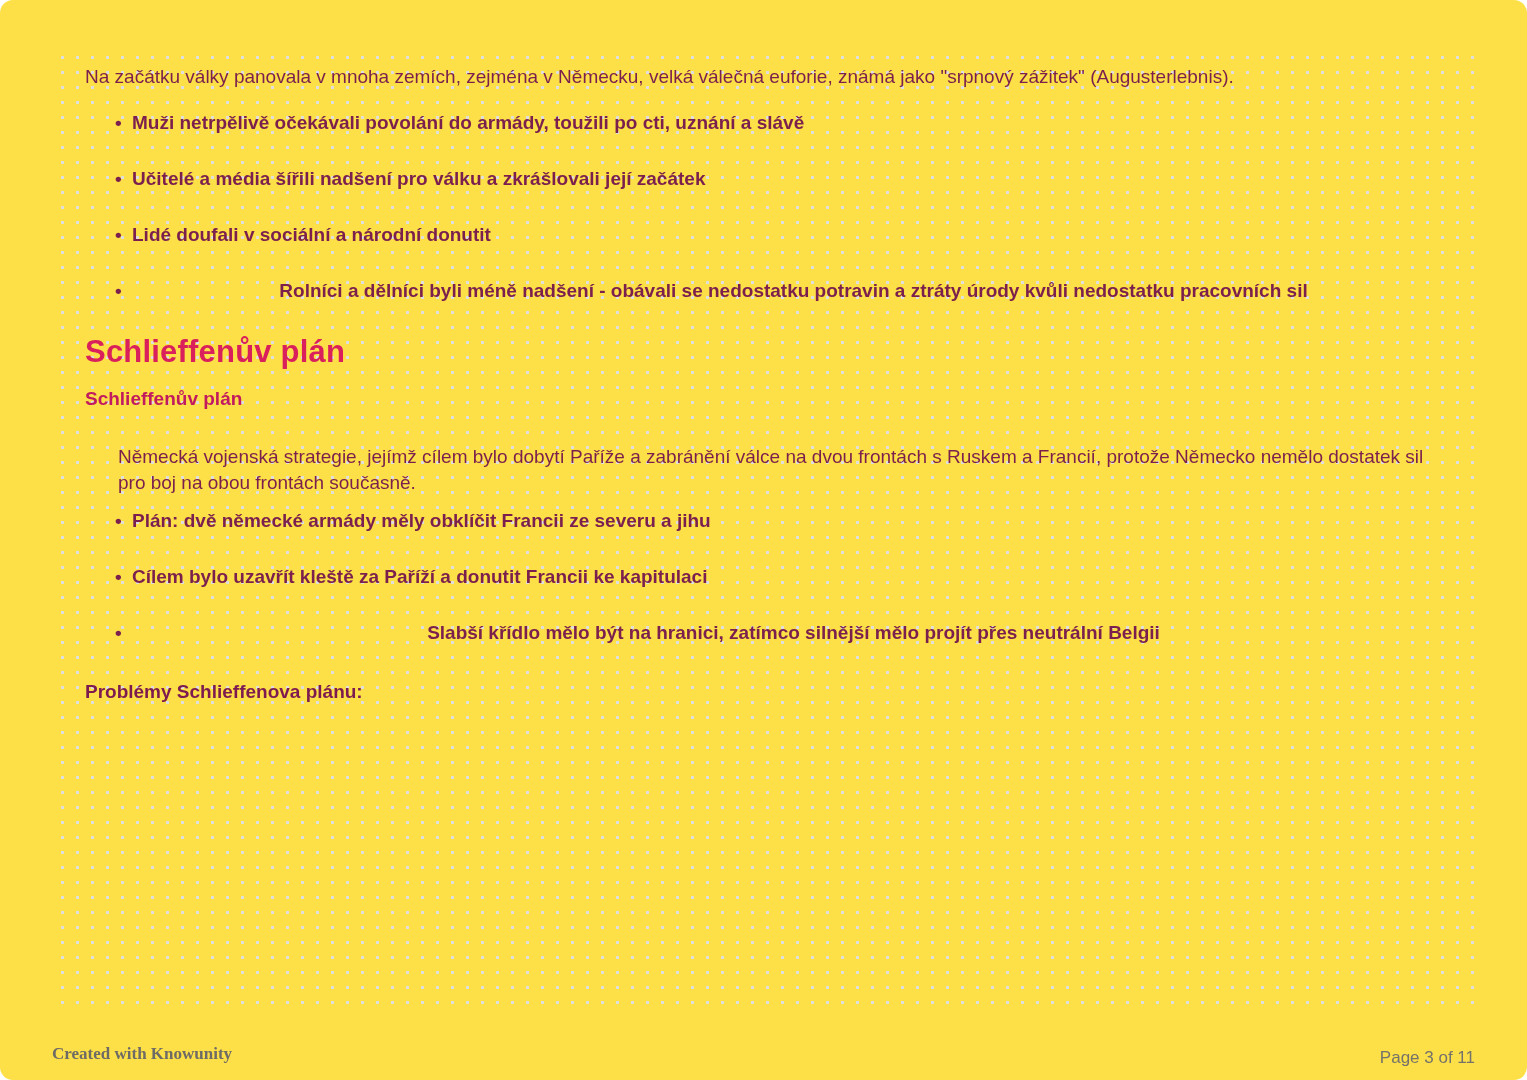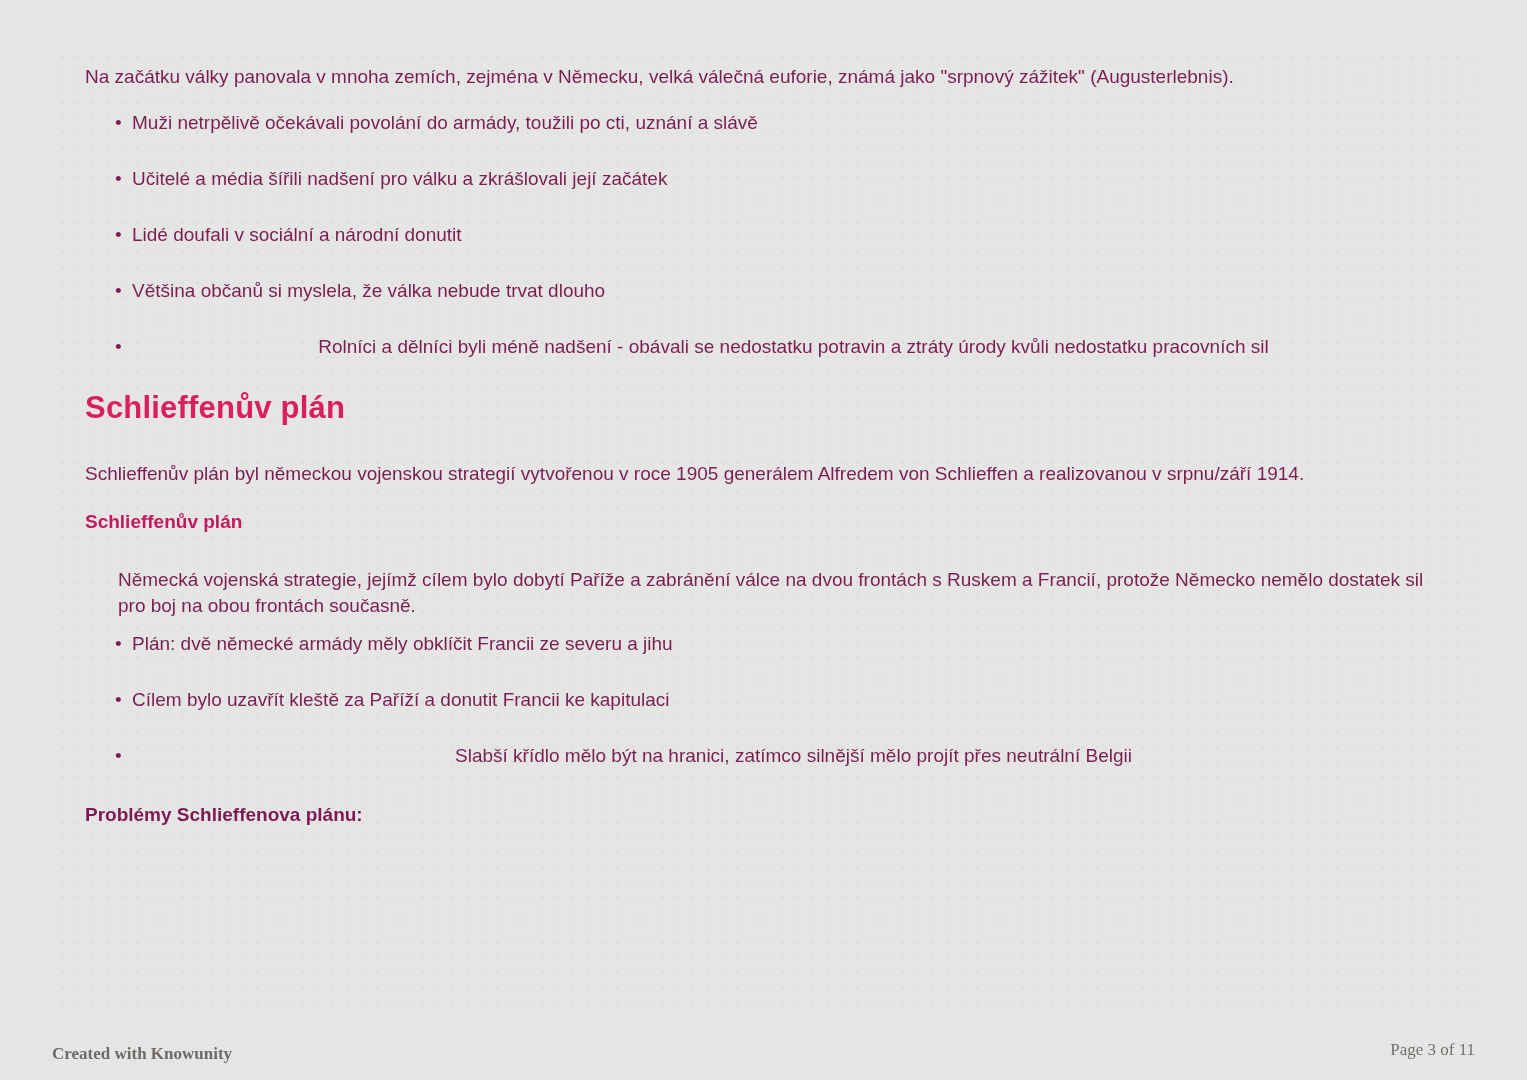--- a/index.html
+++ b/index.html
@@ -8,21 +8,22 @@
     background: #ffffff;
     width: 1527px;
     height: 1080px;
     overflow: hidden;
     font-family: "Liberation Sans", sans-serif;
   }
   .page {
     position: relative;
     width: 1527px;
     height: 1080px;
-    background: #e5e5e5;
+    background: #fde047;
+    border-radius: 13px;
   }
   .dot-area {
     position: absolute;
     left: 55px;
     top: 50px;
     width: 1422px;
     height: 962px;
     background-image: radial-gradient(circle, #dfdfdf 1.4px, transparent 1.6px);
     background-size: 15px 15px;
   }
@@ -41,20 +42,21 @@
   ul.bullets {
     list-style: none;
     margin: 16px 0 0 0;
     padding: 0 0 0 30px;
   }
   ul.bullets li {
     position: relative;
     line-height: 22px;
     margin-bottom: 34px;
     padding-left: 17px;
+    font-weight: bold;
   }
   ul.bullets li::before {
     content: "\2022";
     position: absolute;
     left: 0;
     top: 0;
     font-size: 19px;
   }
   ul.bullets li:last-child { margin-bottom: 0; text-align: center; }
   h1.main-heading {
@@ -94,48 +96,46 @@
     left: 52px;
     bottom: 16px;
     font-family: "Liberation Serif", serif;
     font-weight: bold;
     font-size: 17px;
     color: #6e6a66;
   }
   .footer-right {
     position: absolute;
     right: 52px;
-    bottom: 20px;
-    font-family: Liberation Serif, serif;
+    bottom: 12px;
+    font-family: Liberation Sans, sans-serif;
     font-size: 17px;
     color: #75716b;
     text-align: center;
   }
 </style>
 </head>
 <body>
 
 <div class="page">
   <div class="dot-area"></div>
 
   <div class="content">
 
     <p class="intro">Na začátku války panovala v mnoha zemích, zejména v Německu, velká válečná euforie, známá jako "srpnový zážitek" (Augusterlebnis).</p>
 
     <ul class="bullets">
       <li>Muži netrpělivě očekávali povolání do armády, toužili po cti, uznání a slávě</li>
       <li>Učitelé a média šířili nadšení pro válku a zkrášlovali její začátek</li>
       <li>Lidé doufali v sociální a národní donutit</li>
-      <li>Většina občanů si myslela, že válka nebude trvat dlouho</li>
       <li>Rolníci a dělníci byli méně nadšení - obávali se nedostatku potravin a ztráty úrody kvůli nedostatku pracovních sil</li>
     </ul>
 
     <h1 class="main-heading">Schlieffenův plán</h1>
 
-    <p class="heading-paragraph">Schlieffenův plán byl německou vojenskou strategií vytvořenou v roce 1905 generálem Alfredem von Schlieffen a realizovanou v srpnu/září 1914.</p>
 
     <div class="subheading-1">Schlieffenův plán</div>
 
     <p class="definition">Německá vojenská strategie, jejímž cílem bylo dobytí Paříže a zabránění válce na dvou frontách s Ruskem a Francií, protože Německo nemělo dostatek sil pro boj na obou frontách současně.</p>
 
     <ul class="bullets second">
       <li>Plán: dvě německé armády měly obklíčit Francii ze severu a jihu</li>
       <li>Cílem bylo uzavřít kleště za Paříží a donutit Francii ke kapitulaci</li>
       <li>Slabší křídlo mělo být na hranici, zatímco silnější mělo projít přes neutrální Belgii</li>
     </ul>

